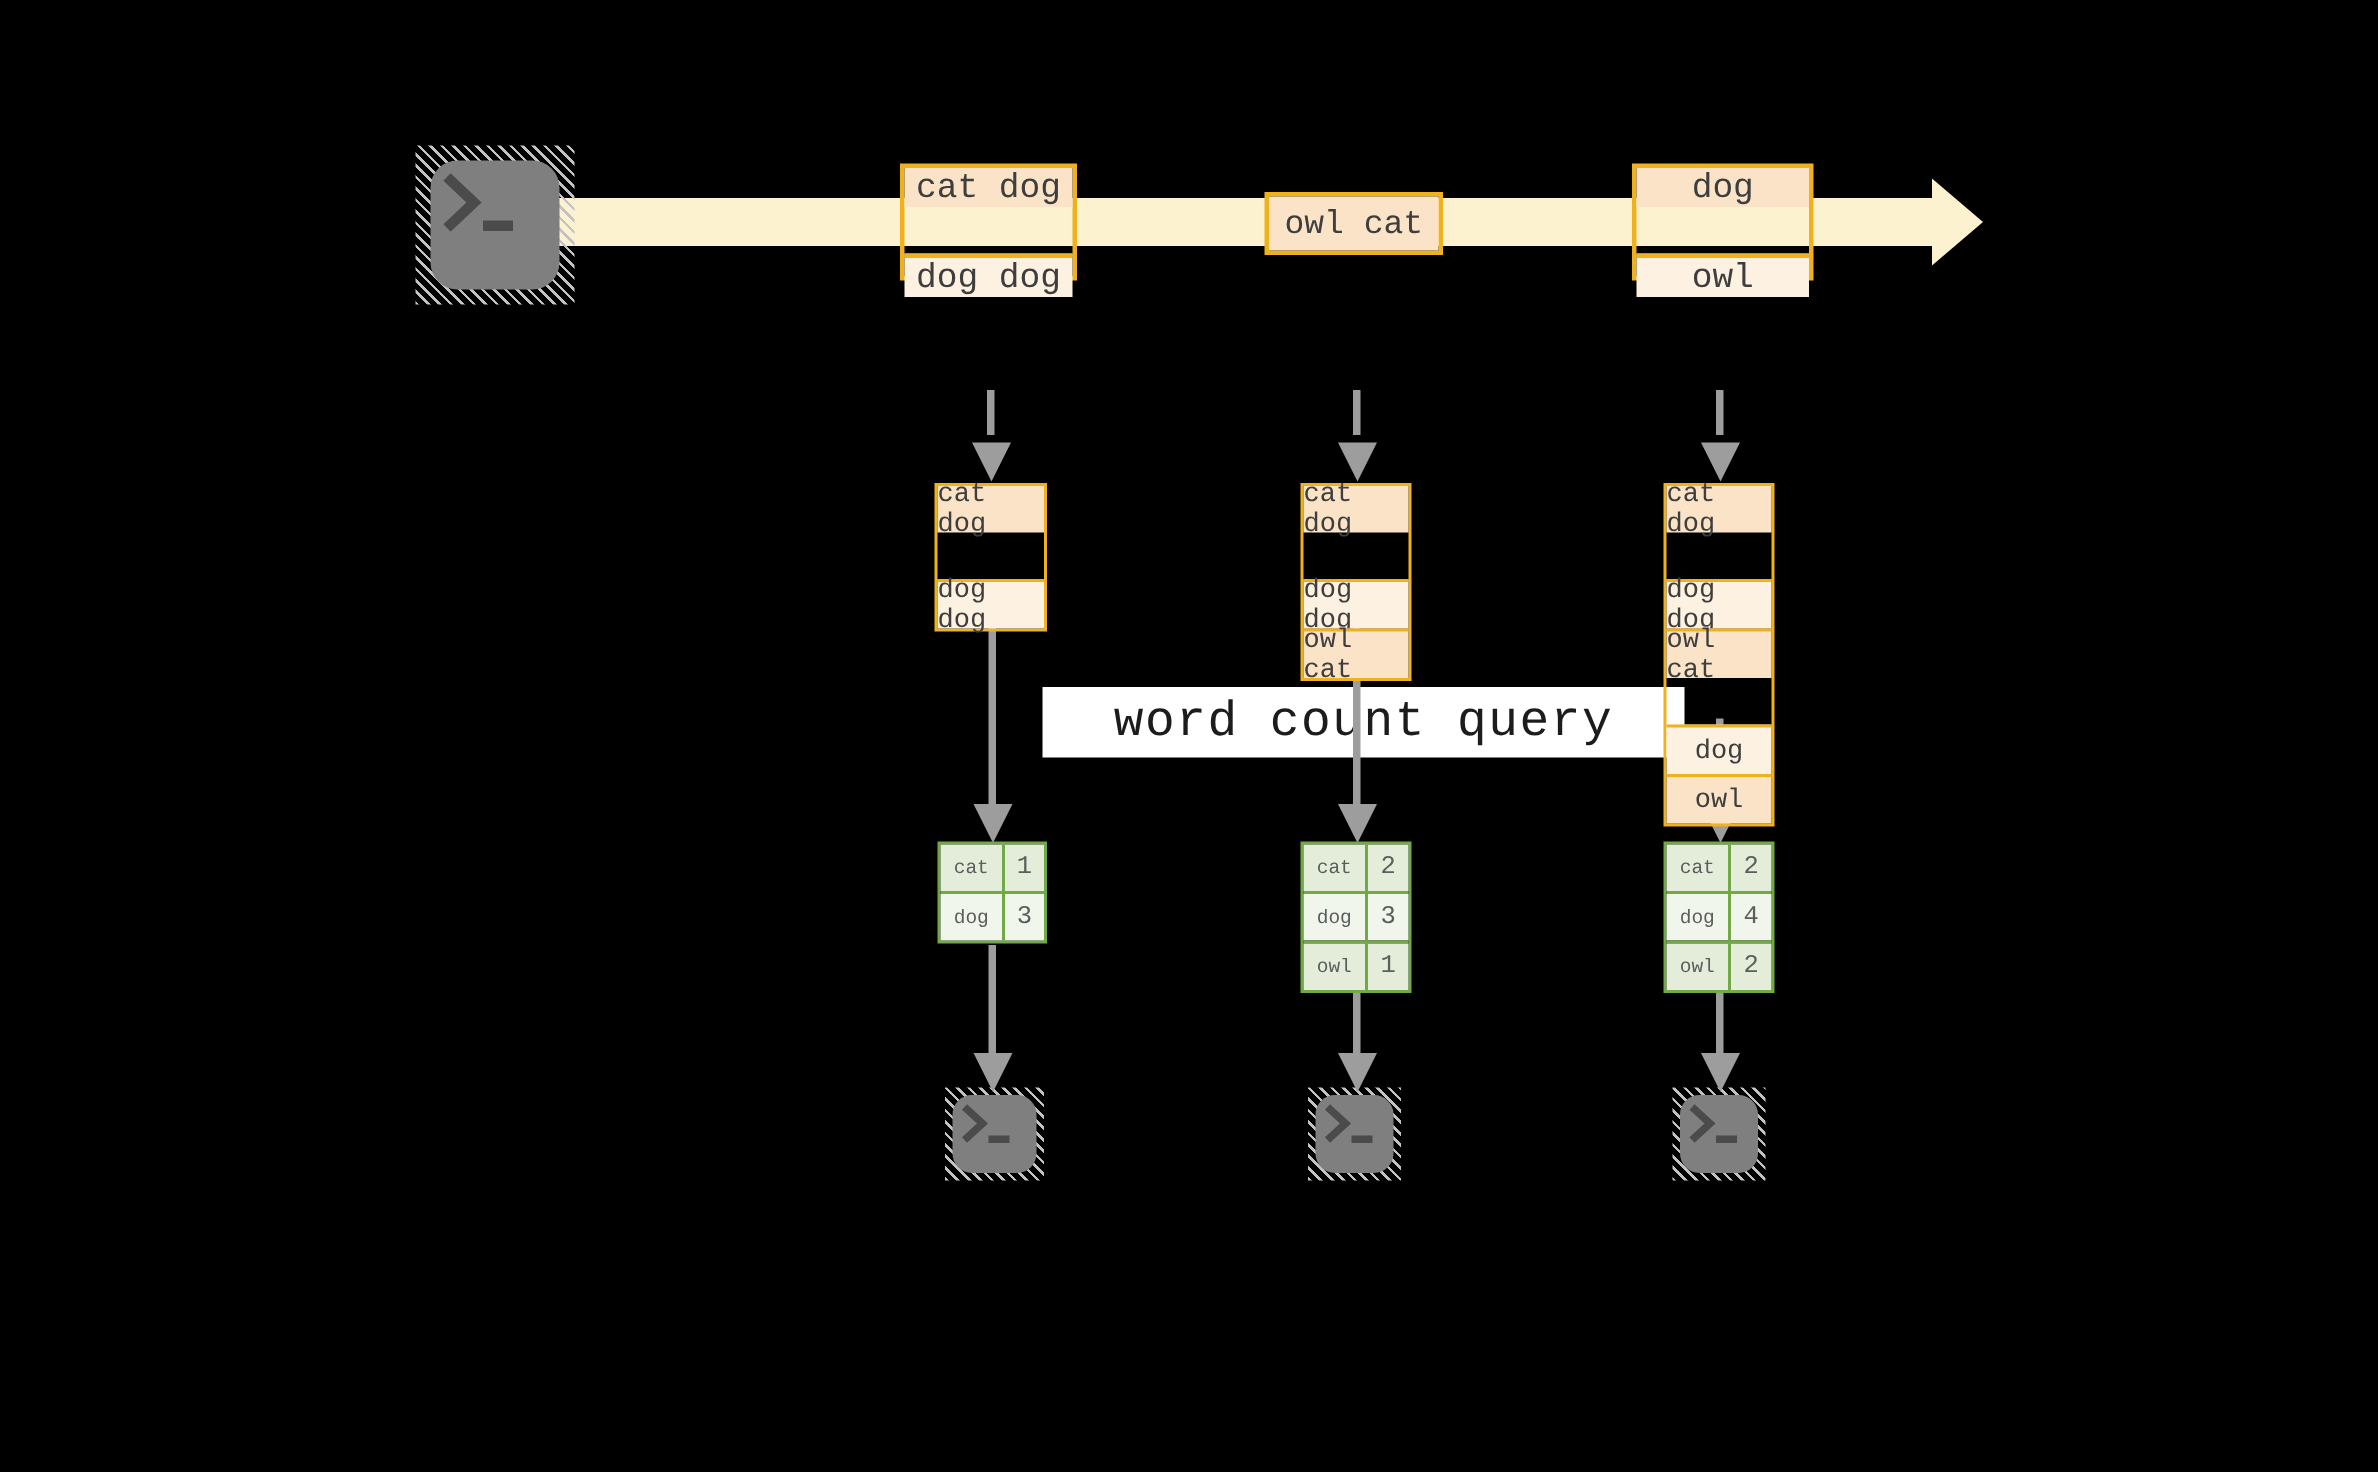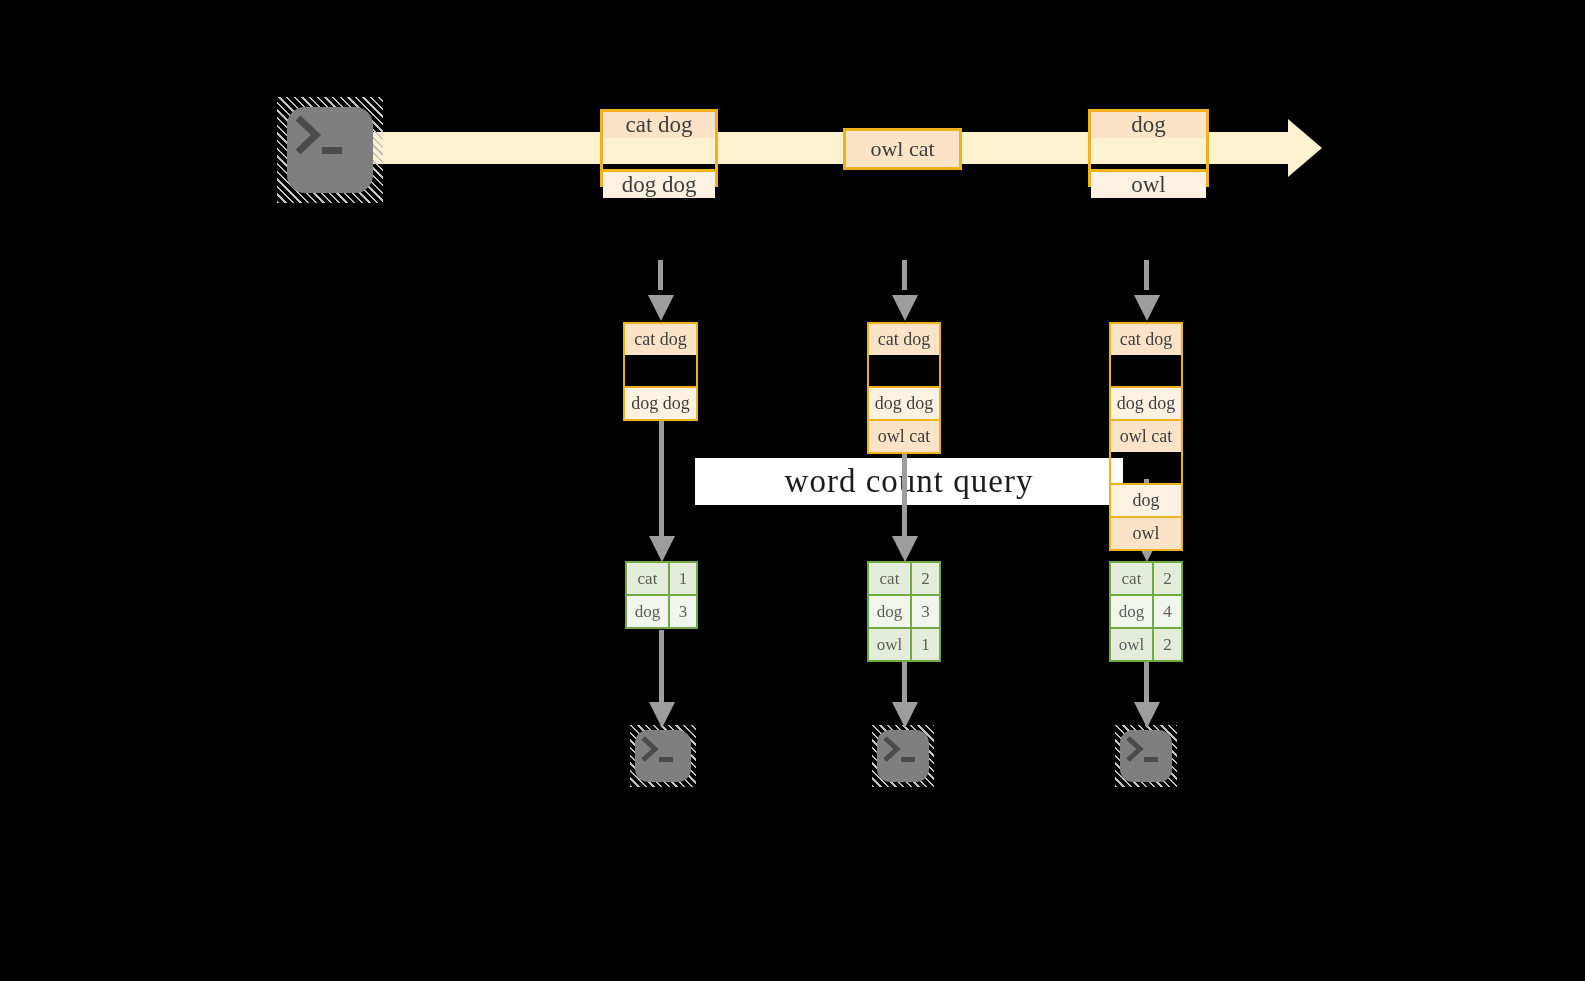--- a/index.html
+++ b/index.html
@@ -15,21 +15,21 @@
     --terminal-gray:#7f7f7f;
     --prompt-gray:#4b4b4b;
     --query-box-bg:#ffffff;
     --query-text:#1c1c1c;
     --label-text:#3e3e3e;
     --table-text:#5d5d5d;
   }
   html,body{margin:0;padding:0;background:var(--background);}
   .stage{
     position:relative;width:1585px;height:981px;background:var(--background);
-    font-family:Liberation Serif, serif;overflow:hidden;
+    font-family:Liberation Mono, monospace;overflow:hidden;
   }
   
   .hatch{
     position:absolute;
     background:repeating-linear-gradient(45deg,#c3c3c3 0,#c3c3c3 1.7px,rgba(0,0,0,0) 1.7px,rgba(0,0,0,0) 5.4px);
   }
   .term-inner{
     position:absolute;background:var(--terminal-gray);
     display:flex;align-items:flex-start;justify-content:flex-start;
   }
@@ -77,21 +77,21 @@
   }
   
   .gtable{
     position:absolute;box-sizing:border-box;border:2.5px solid var(--table-border);
     display:flex;flex-direction:column;z-index:3;
   }
   .grow{display:flex;height:31px;}
   .grow + .grow{border-top:2.5px solid var(--table-border);}
   .gword{
     width:41px;display:flex;align-items:center;justify-content:center;
-    font-size:17px;color:var(--table-text);
+    font-size:13px;color:var(--table-text);
   }
   .gcount{
     flex:1;display:flex;align-items:center;justify-content:center;
     border-left:2.5px solid var(--table-border);
     font-size:17px;color:var(--table-text);
   }
   .ga{background:var(--row-fill-a);}
   .gb{background:var(--row-fill-b);}
 </style>
 </head>

